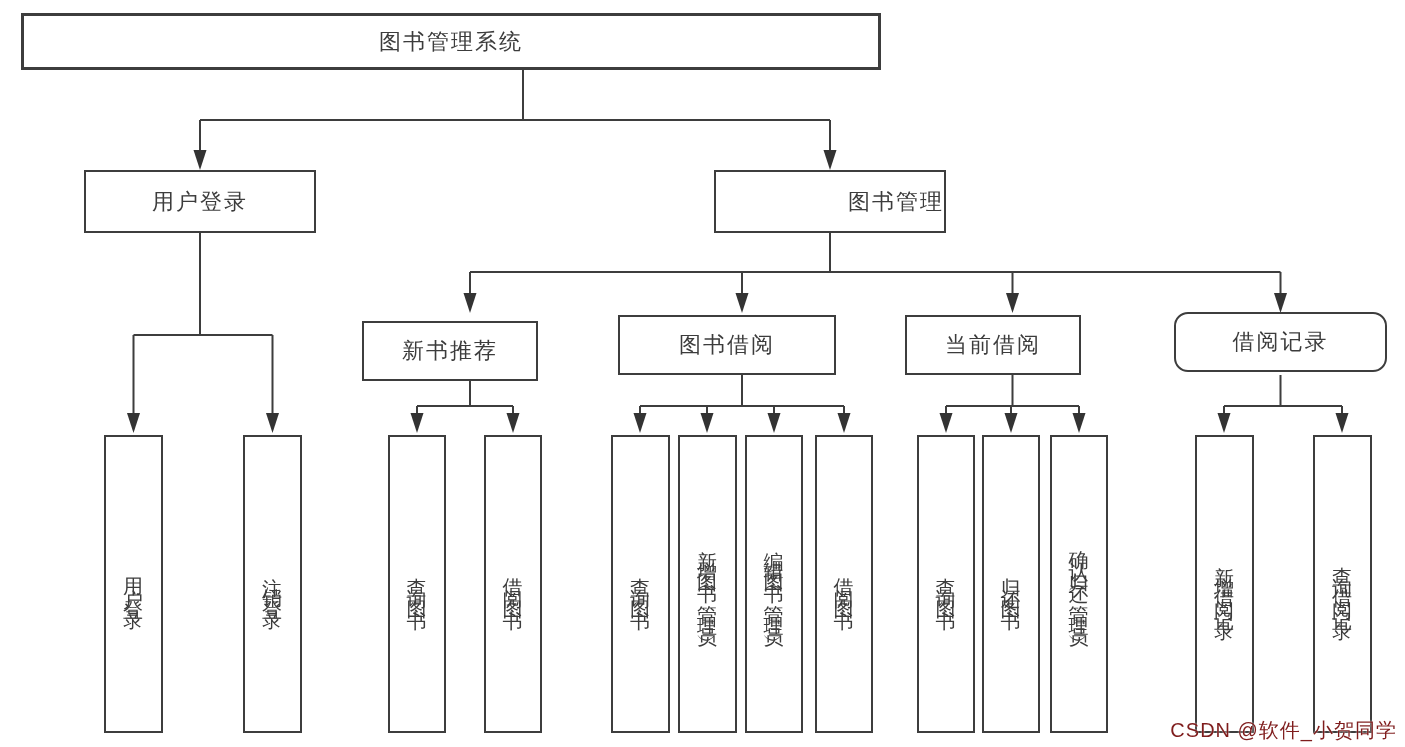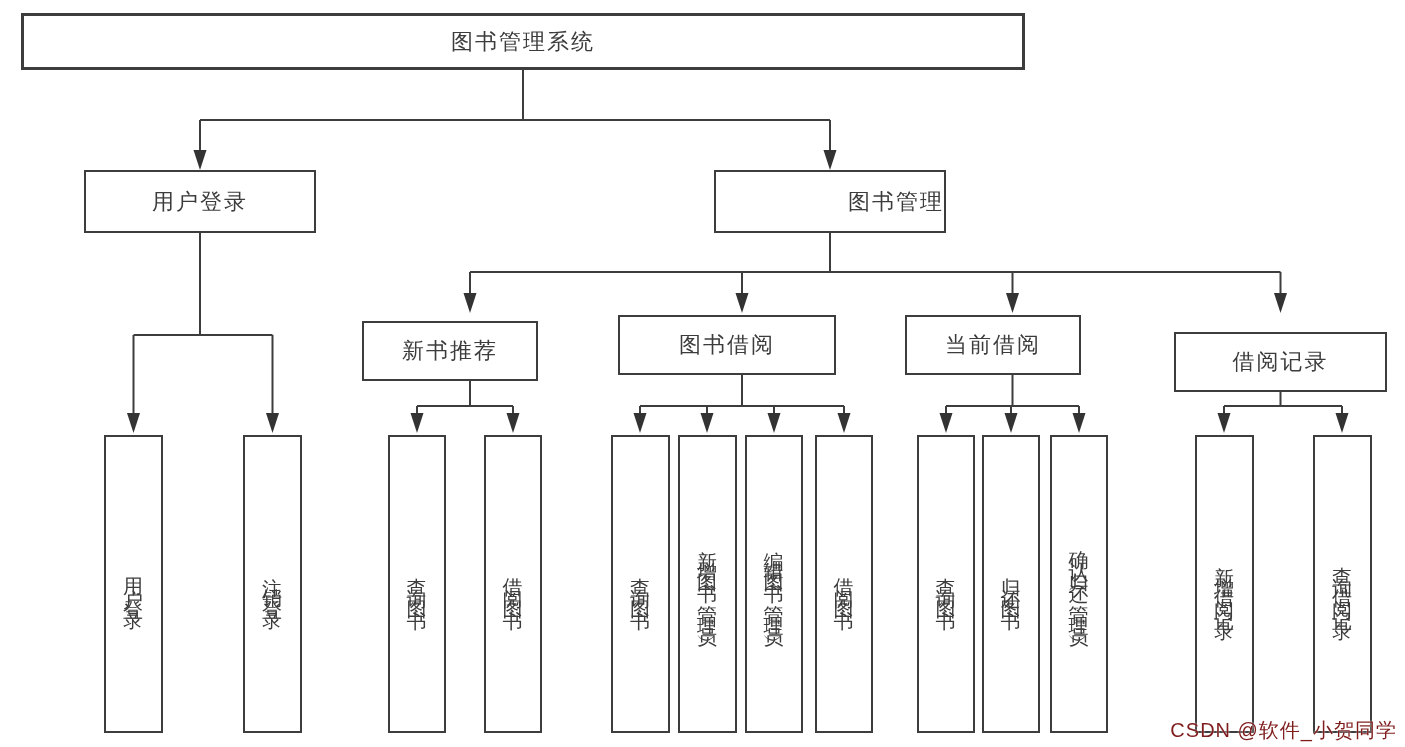--- a/index.html
+++ b/index.html
@@ -96,41 +96,41 @@
       <polygon points="767.5,413 780.5,413 774,433"></polygon>
       <polygon points="837.5,413 850.5,413 844,433"></polygon>
       <polygon points="939.5,413 952.5,413 946,433"></polygon>
       <polygon points="1004.5,413 1017.5,413 1011,433"></polygon>
       <polygon points="1072.5,413 1085.5,413 1079,433"></polygon>
       <polygon points="1217.5,413 1230.5,413 1224,433"></polygon>
       <polygon points="1335.5,413 1348.5,413 1342,433"></polygon>
     </g>
   </svg>
 
-  <div class="box h-box root-box" style="left:21px; top:13px; width:1004px; height:57px;text-align:right;">
+  <div class="box h-box root-box" style="left:21px; top:13px; width:860px; height:57px;text-align:right;">
     <span>图书管理系统</span>
   </div>
 
   <div class="box h-box" style="left:84px; top:170px; width:232px; height:63px;">
     <span>用户登录</span>
   </div>
   <div class="box h-box" style="left:714px; top:170px; width:232px; height:63px;justify-content:flex-end;">
     <span>图书管理</span>
   </div>
 
   <div class="box h-box" style="left:362px; top:315px; width:176px; height:60px;margin-top:6px;">
     <span>新书推荐</span>
   </div>
   <div class="box h-box" style="left:618px; top:315px; width:218px; height:60px;">
     <span>图书借阅</span>
   </div>
   <div class="box h-box" style="left:905px; top:315px; width:176px; height:60px;">
     <span>当前借阅</span>
   </div>
-  <div class="box h-box" style="left:1174px; top:332px; width:213px; height:60px;">
+  <div class="box h-box" style="left:1174px; top:312px; width:213px; height:60px;border-radius:14px;">
     <span>借阅记录</span>
   </div>
 
   <div class="box v-box" style="left:104px; top:435px; width:59px; height:298px;">
     <span class="v-text">用户登录</span>
   </div>
   <div class="box v-box" style="left:243px; top:435px; width:59px; height:298px;">
     <span class="v-text">注销登录</span>
   </div>
 

